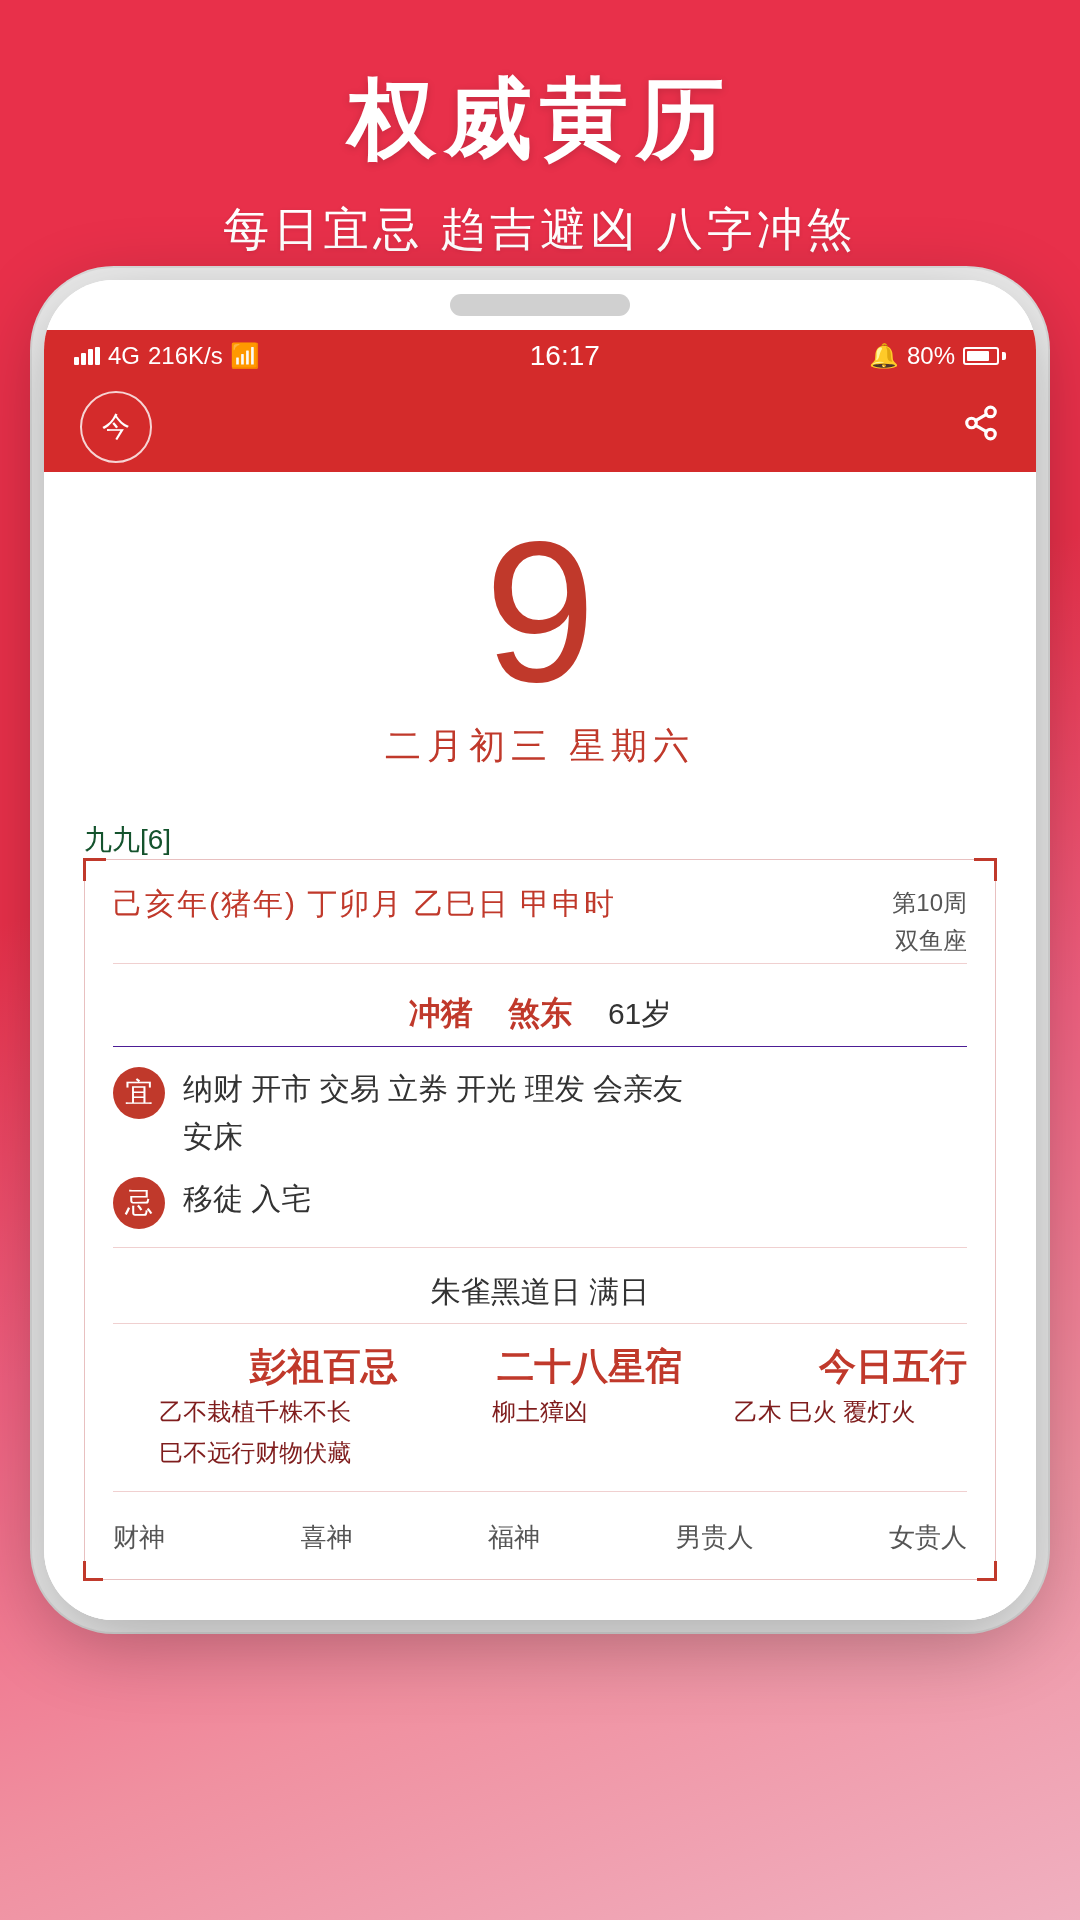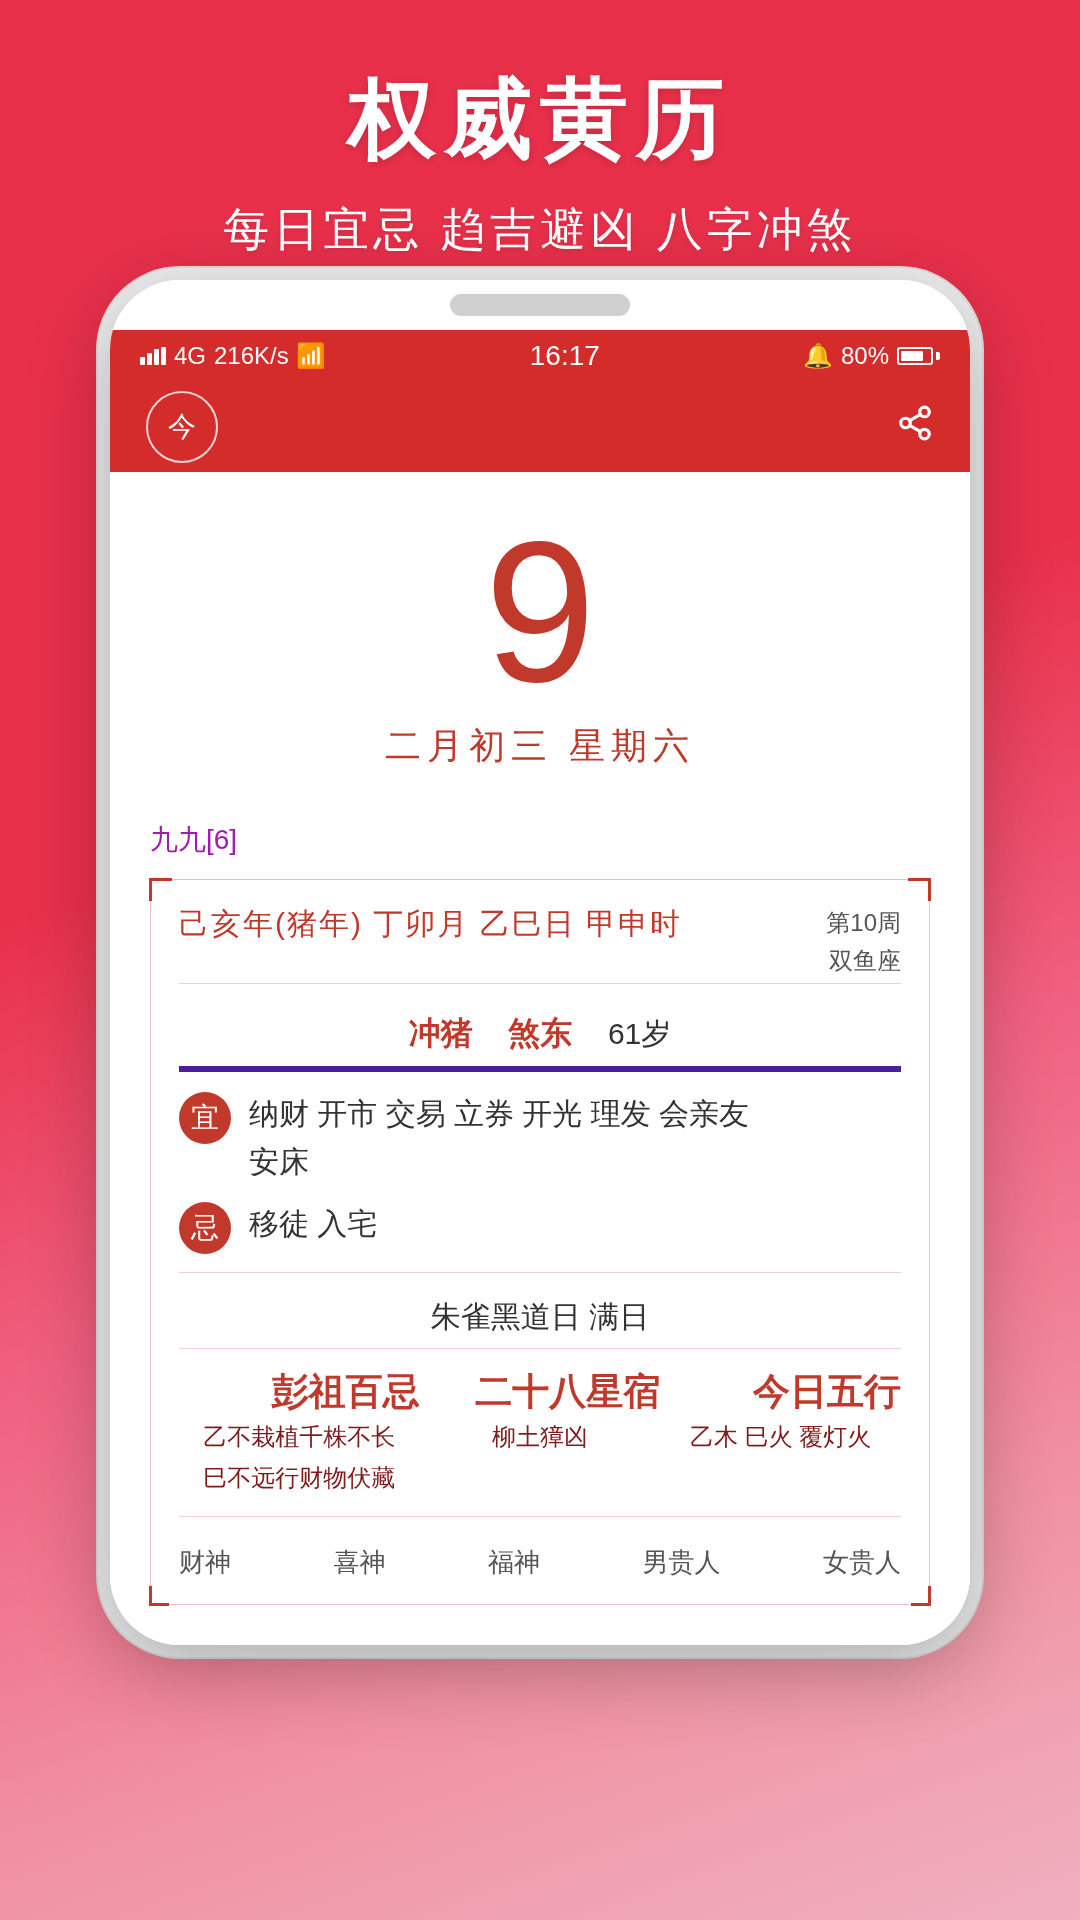--- a/index.html
+++ b/index.html
@@ -33,21 +33,21 @@
       letter-spacing: 4px;
       text-shadow: 0 1px 4px rgba(0,0,0,0.1);
     }
 
     
     .phone-frame {
       position: absolute;
       top: 280px;
       left: 50%;
       transform: translateX(-50%);
-      width: 860px;
+      width: 992px;
       background: white;
       border-radius: 70px;
       box-shadow: 0 20px 80px rgba(0,0,0,0.3), 0 0 0 12px #f0f0f0, 0 0 0 14px #e0e0e0;
       overflow: hidden;
     }
 
     
     .phone-top-bar {
       background: white;
       height: 50px;
@@ -137,23 +137,23 @@
       color: #c0392b;
       margin-top: 10px;
       letter-spacing: 6px;
     }
 
     
     .calendar-info {
       margin-top: 30px;
     }
     .jiu-label {
-      color: #a21caf;
+      color: #14532d;
       font-size: 28px;
-      margin-bottom: 20px;
+      margin-bottom: 0;
     }
 
     
     .info-card {
       border: 1.5px solid #e8c0c0;
       border-radius: 4px;
       padding: 24px 28px;
       position: relative;
     }
     
@@ -209,21 +209,21 @@
       font-size: 24px;
       line-height: 1.6;
     }
 
     .chong-row {
       text-align: center;
       font-size: 32px;
       color: #c0392b;
       font-weight: bold;
       padding: 10px 0;
-      border-bottom: 6px solid #4c1d95;
+      border-bottom: 1px solid #4c1d95;
       margin-bottom: 18px;
     }
     .chong-row .chong-label { color: #c0392b; }
     .chong-row .age { color: #333; font-weight: normal; font-size: 30px; }
 
     .yi-ji-section { margin-bottom: 18px; }
     .yi-row, .ji-row {
       display: flex;
       align-items: flex-start;
       margin-bottom: 14px;

